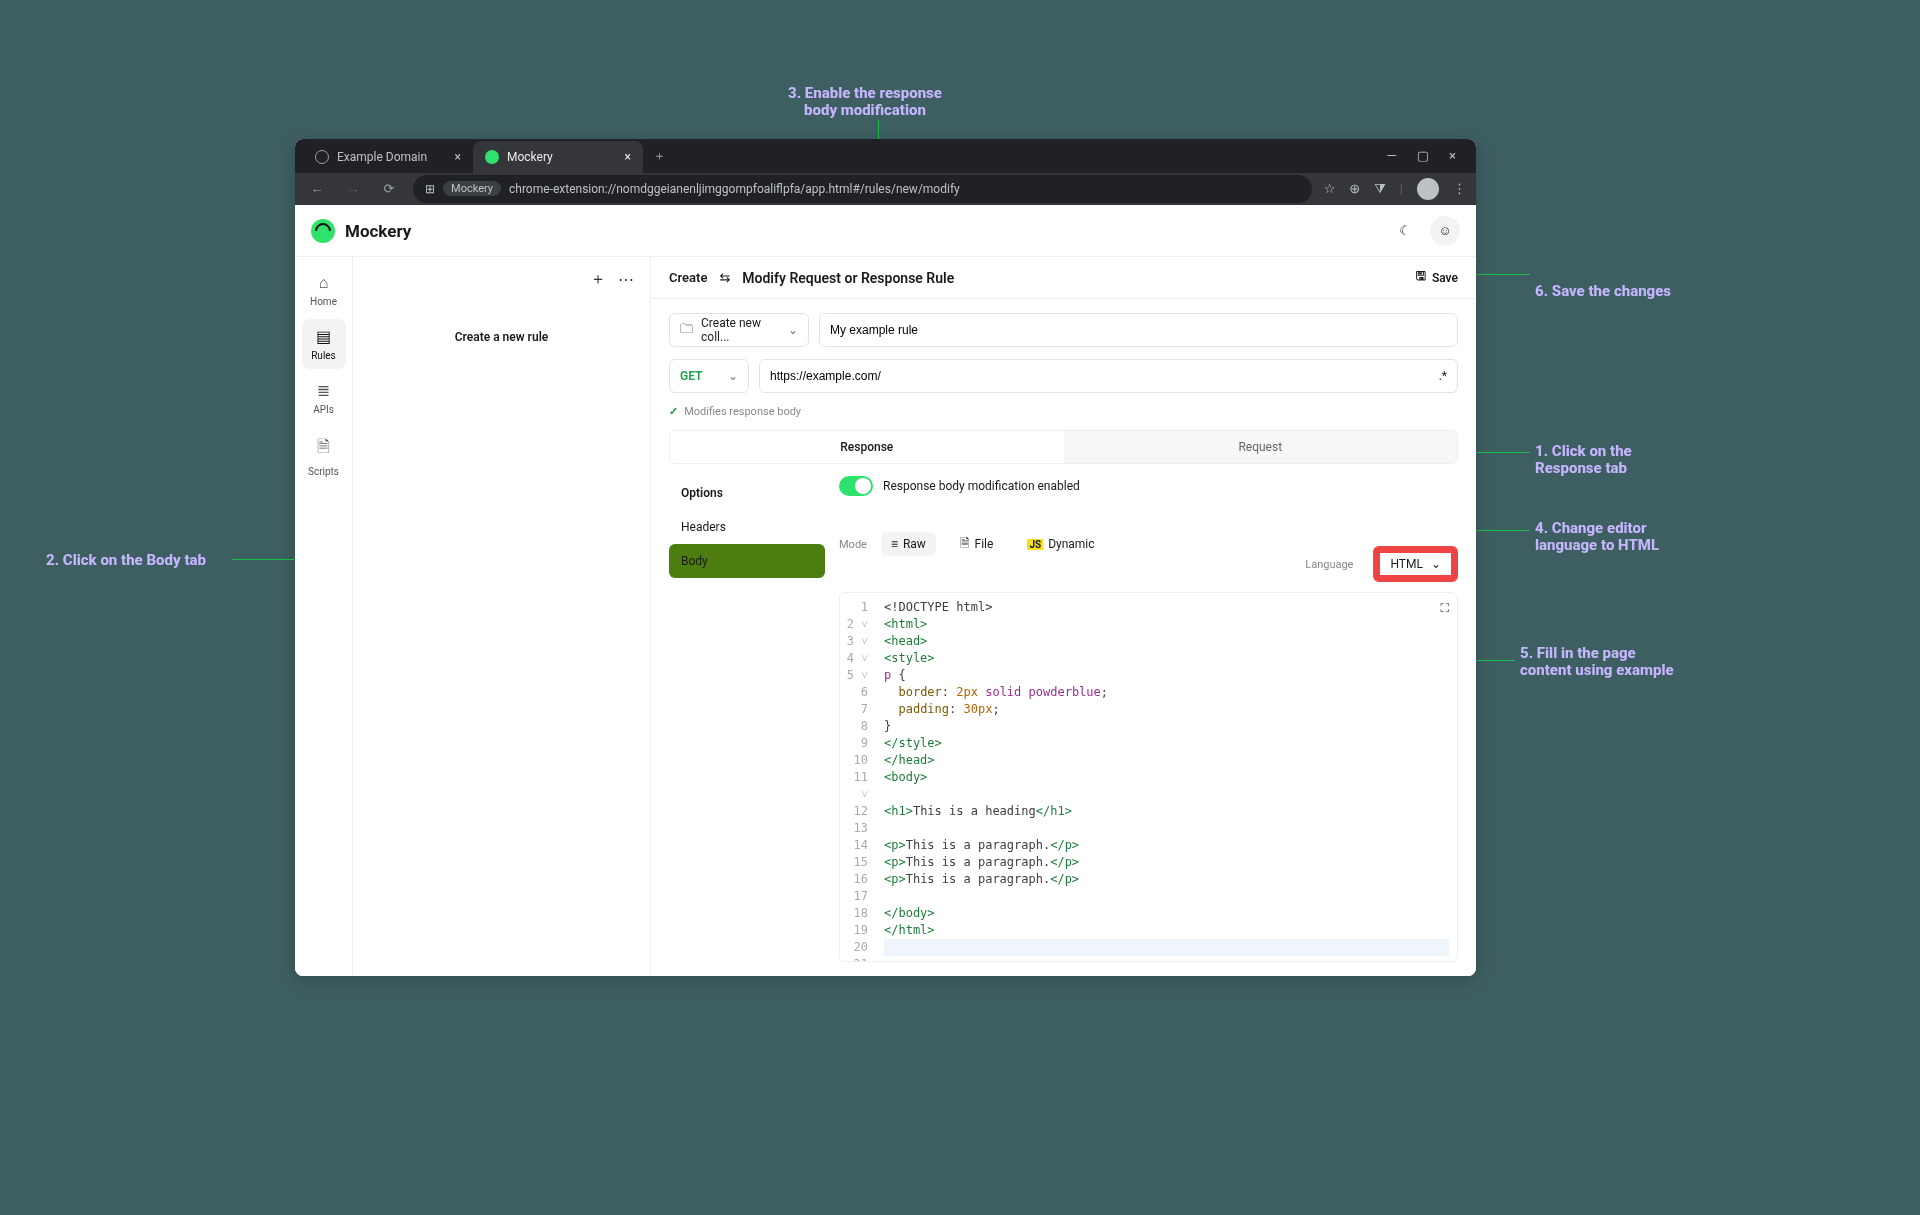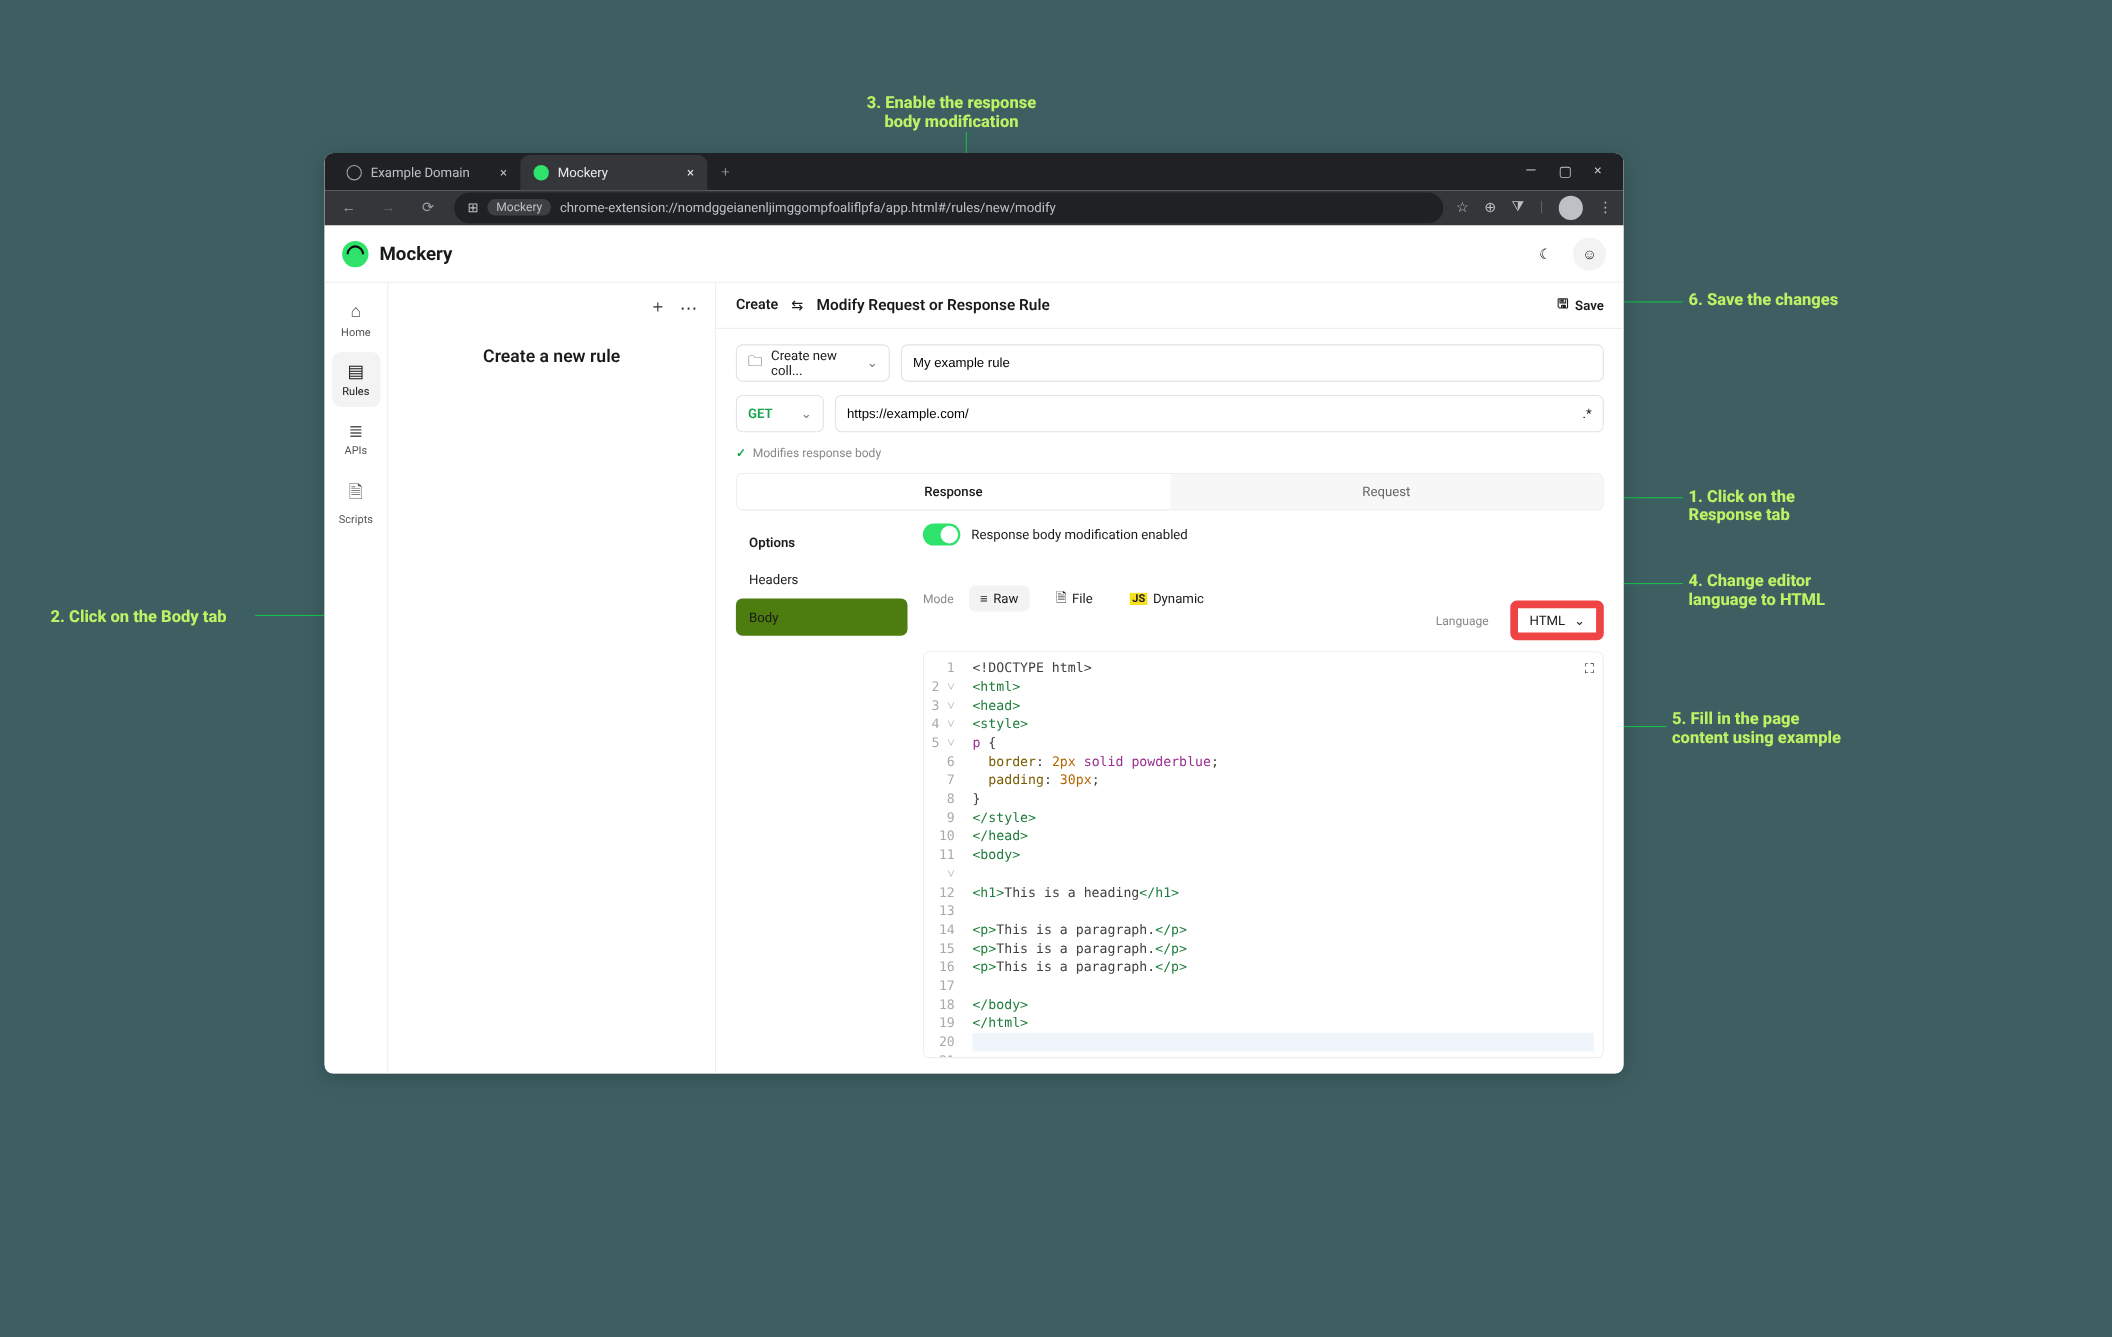--- a/index.html
+++ b/index.html
@@ -36,21 +36,21 @@
 
   .appbody { flex:1; display:flex; }
   .rail { width:58px; border-right:1px solid #eee; display:flex; flex-direction:column; align-items:center; padding-top:8px; gap:4px;}
   .railitem { width:44px; padding:8px 0; text-align:center; font-size:10px; color:#555; border-radius:8px; cursor:pointer;}
   .railitem .ic { font-size:16px; display:block; margin-bottom:4px;}
   .railitem.active { background:#f3f3f3; color:#111;}
 
   .midcol { width:298px; border-right:1px solid #eee; padding:12px 16px; position:relative;}
   .midcol .row1 { display:flex; align-items:center; justify-content:flex-end; gap:12px;}
   .midcol .row1 .ic { font-size:16px; color:#333; cursor:pointer;}
-  .midcol h4 { text-align:center; font-size:16px; font-weight:600; margin-top:24px;}
+  .midcol h4 { text-align:center; font-size:12px; font-weight:600; margin-top:40px;}
   .midcol p { text-align:center; font-size:11px; color:#888; margin-top:8px; line-height:1.5;}
 
   .main { flex:1; display:flex; flex-direction:column; }
   .main .toolbar { display:flex; align-items:center; gap:12px; padding:10px 18px; border-bottom:1px solid #eee;}
   .main .toolbar .title { font-weight:600; font-size:14px;}
   .main .toolbar .save { margin-left:auto; display:flex; align-items:center; gap:6px; font-size:12px; font-weight:600; cursor:pointer;}
   .main .content { padding:14px 18px; display:flex; flex-direction:column; gap:12px;}
 
   .row { display:flex; gap:10px; }
   .sel, .inp { border:1px solid #e3e3e3; border-radius:6px; height:34px; display:flex; align-items:center; padding:0 10px; font-size:12px; background:#fff;}
@@ -94,21 +94,21 @@
   .code { flex:1; padding:6px 8px; line-height:17px; white-space:pre;}
   .code .cline { height:17px; }
   .code .cline.cur { background:#eff5fb;}
   .tag { color:#1e7d3c;}
   .attr { color:#7a5b00;}
   .num { color:#b26500;}
   .kw  { color:#9b2d92;}
   .txt { color:#404040;}
 
   
-  .anno { position:absolute; font-weight:800; font-size:15px; color:#bef264; line-height:1.15; text-align:left; pointer-events:none;}
+  .anno { position:absolute; font-weight:800; font-size:15px; color:#c4b5fd; line-height:1.15; text-align:left; pointer-events:none;}
   .aline { position:absolute; background:#16c04a; pointer-events:none;}
   .aline.h { height:1px;}
   .aline.v { width:1px;}
 </style>
 </head>
 <body>
 
 <div class="anno" style="left: 1535px; top: 443px; white-space: pre;">1. Click on the
 Response tab</div>
 <div class="aline h" style="left:1238px; top:452px; width:292px;"></div>
@@ -121,21 +121,21 @@
 <div class="aline v" style="left:878px; top:120px; height:376px;"></div>
 
 <div class="anno" style="left: 1535px; top: 520px; white-space: pre;">4. Change editor
 language to HTML</div>
 <div class="aline h" style="left:1405px; top:530px; width:125px;"></div>
 
 <div class="anno" style="left: 1520px; top: 645px; white-space: pre;">5. Fill in the page
 content using example</div>
 <div class="aline h" style="left:1170px; top:660px; width:345px;"></div>
 
-<div class="anno" style="left: 1535px; top: 264px; white-space: pre;">6. Save the changes</div>
+<div class="anno" style="left: 1535px; top: 283px; white-space: pre;">6. Save the changes</div>
 <div class="aline h" style="left:1440px; top:274px; width:90px;"></div>
 
 <div class="browser">
   <div class="tabstrip">
     <div class="tab">
       <span class="fav globe"></span>
       <span>Example Domain</span>
       <span class="x">×</span>
     </div>
     <div class="tab active">

